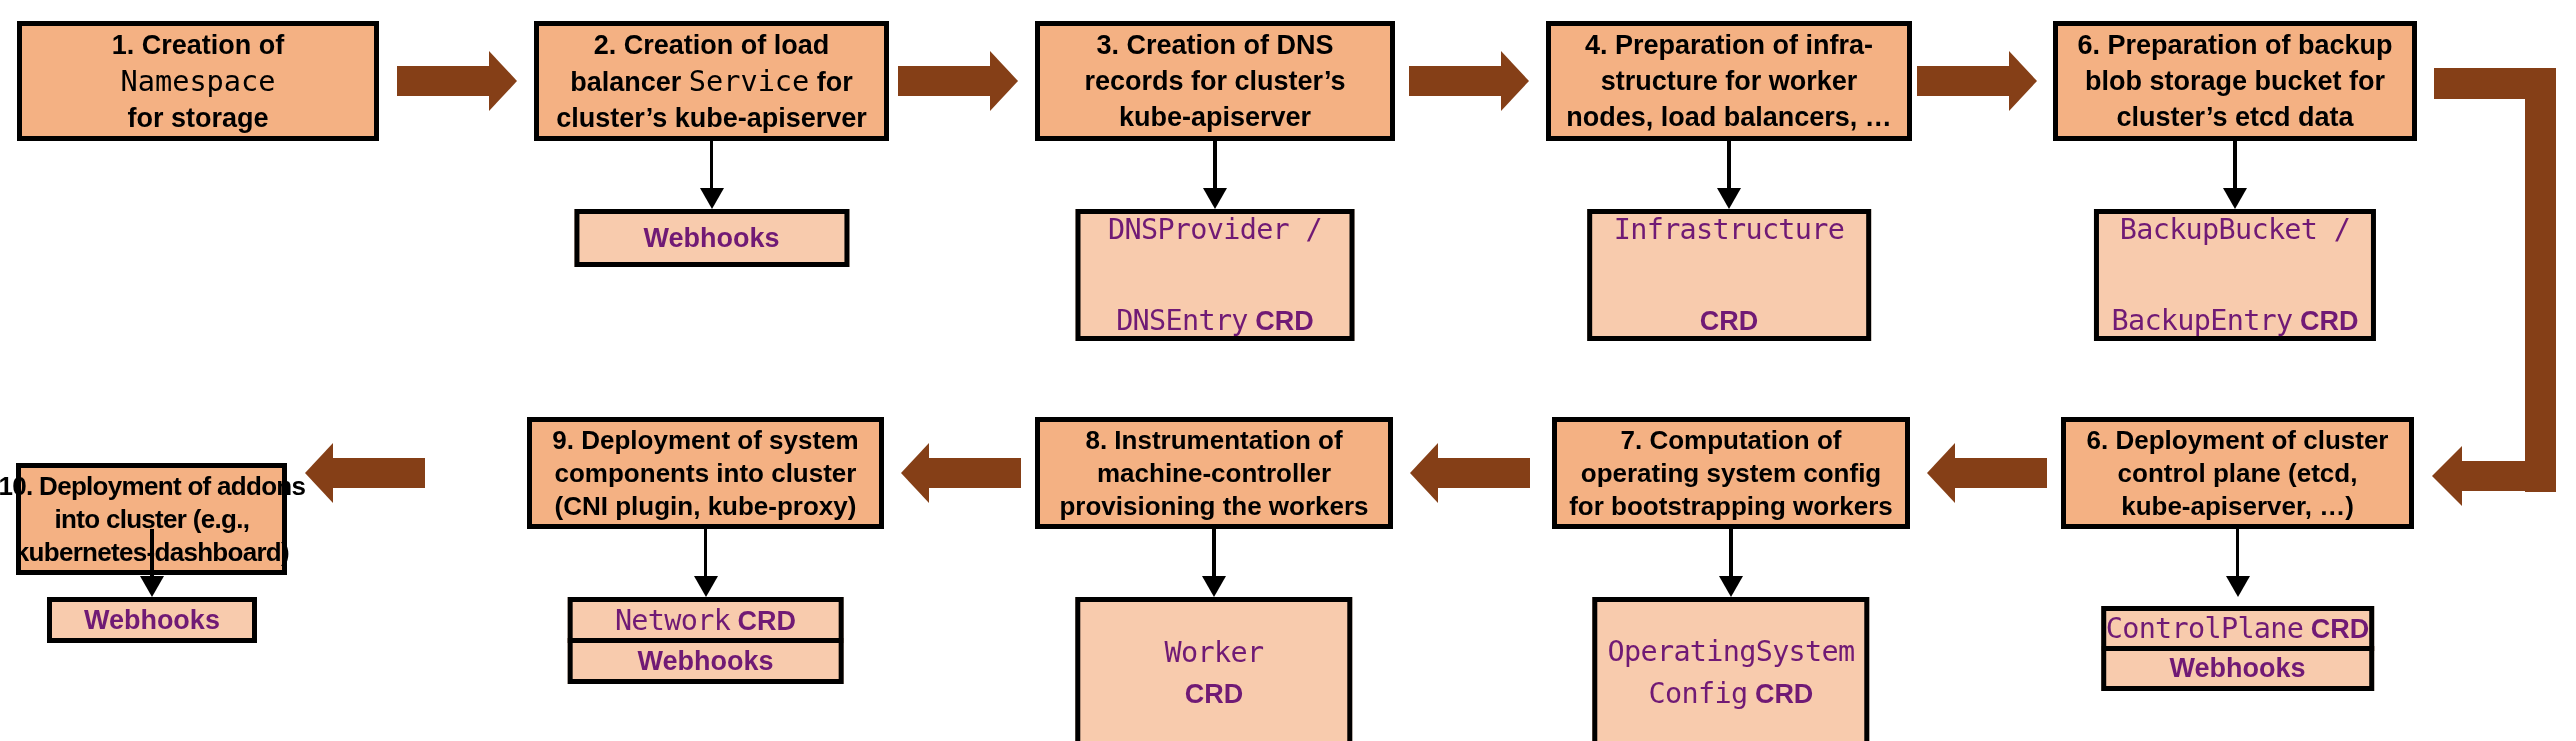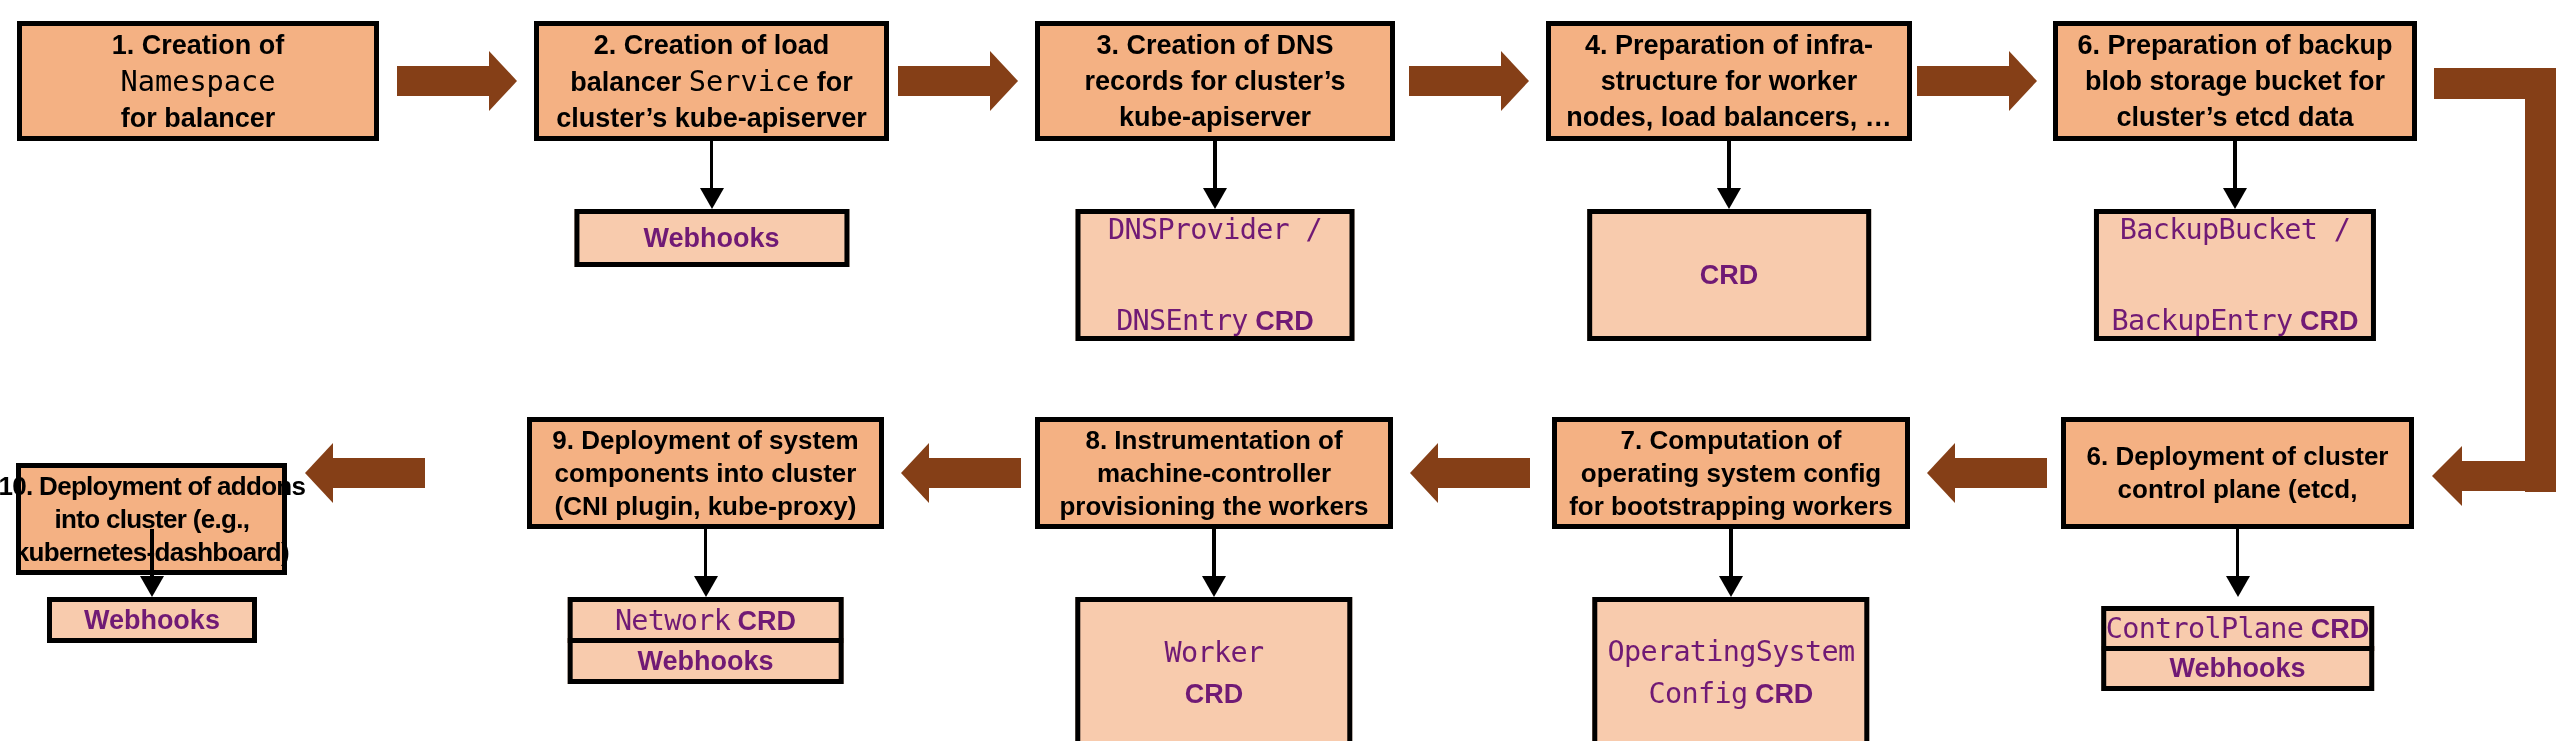--- a/index.html
+++ b/index.html
@@ -148,21 +148,21 @@
     <div class="elbow-part elbow-top"></div>
     <div class="elbow-part elbow-vert"></div>
     <div class="elbow-part elbow-bottom"></div>
     <div class="elbow-head"></div>
   </div>
 
 <div class="col s1 row1">
       <div class="mainbox">
         <div class="line"><span>1. Creation of</span></div>
         <div class="line"><span class="mono">Namespace</span></div>
-        <div class="line"><span>for balancer</span></div>
+        <div class="line"><span>for storage</span></div>
       </div>
     </div>
     <div class="col s2 row1">
       <div class="mainbox">
         <div class="line"><span>2. Creation of load</span></div>
         <div class="line"><span>balancer </span><span class="mono">Service</span><span> for</span></div>
         <div class="line"><span>cluster’s kube-apiserver</span></div>
       </div>
       <div class="connector">
         <div class="cline"></div>
@@ -196,20 +196,21 @@
         <div class="line"><span>4. Preparation of infra-</span></div>
         <div class="line"><span>structure for worker</span></div>
         <div class="line"><span>nodes, load balancers, …</span></div>
       </div>
       <div class="connector">
         <div class="cline"></div>
         <div class="chead"></div>
       </div>
       <div class="subs">
         <div class="subbox tall">
+          <div class="line"><span class="mono">Infrastructure</span></div>
           <div class="line"><span>CRD</span></div>
         </div>
       </div>
     </div>
     <div class="col s5 row1">
       <div class="mainbox">
         <div class="line"><span>6. Preparation of backup</span></div>
         <div class="line"><span>blob storage bucket for</span></div>
         <div class="line"><span>cluster’s etcd data</span></div>
       </div>
@@ -221,20 +222,21 @@
         <div class="subbox tall">
           <div class="line"><span class="mono">BackupBucket /</span></div>
           <div class="line"><span class="mono">BackupEntry</span><span> CRD</span></div>
         </div>
       </div>
     </div>
     <div class="col s6 row2">
       <div class="mainbox">
         <div class="line"><span>6. Deployment of cluster</span></div>
         <div class="line"><span>control plane (etcd,</span></div>
+        <div class="line"><span>kube-apiserver, …)</span></div>
       </div>
       <div class="connector">
         <div class="cline"></div>
         <div class="chead"></div>
       </div>
       <div class="subs">
         <div class="subbox">
           <div class="line"><span class="mono">ControlPlane</span><span> CRD</span></div>
         </div>
         <div class="subbox">

